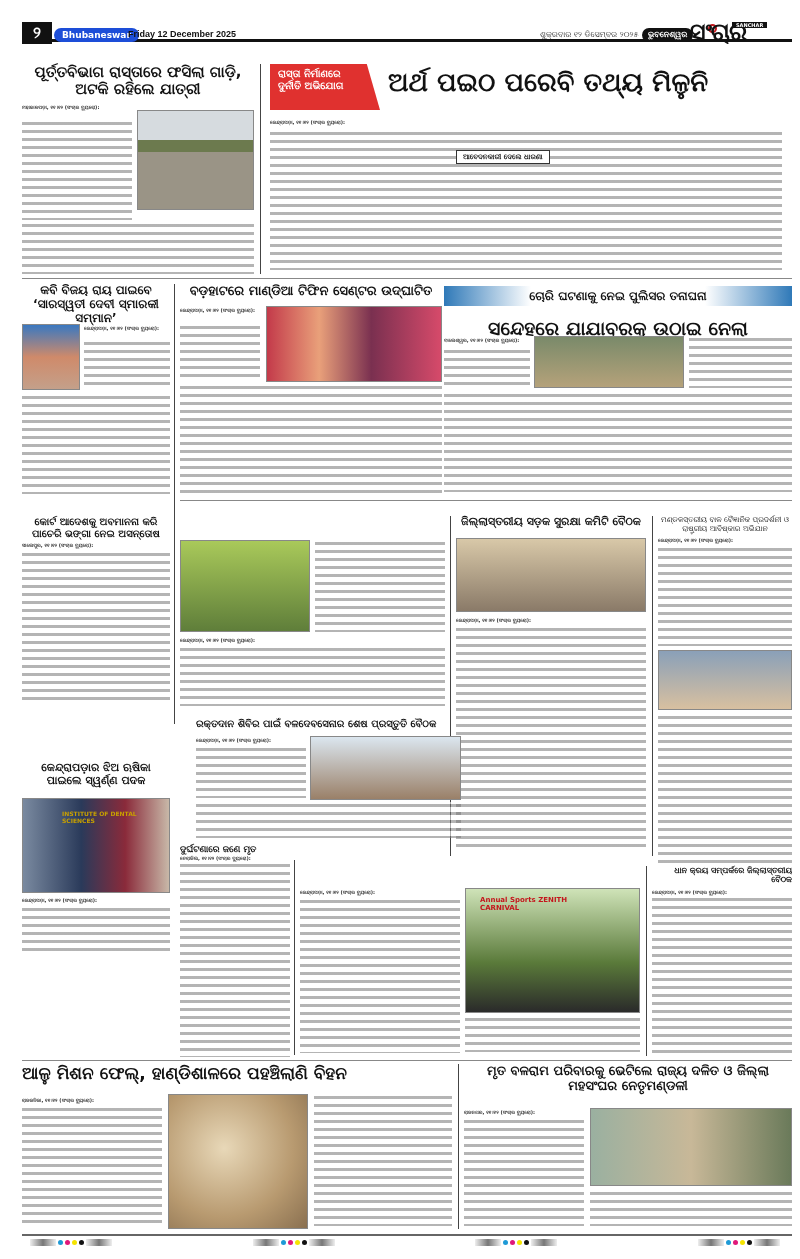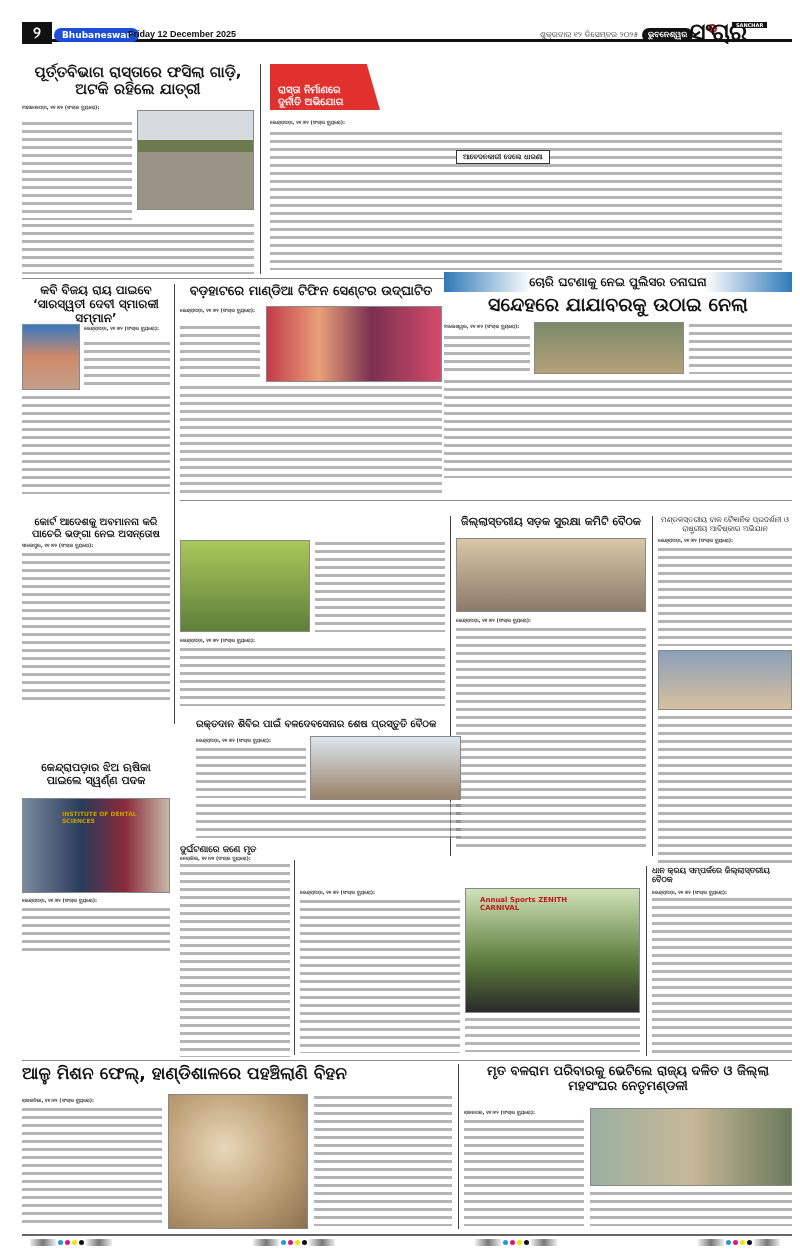--- a/index.html
+++ b/index.html
@@ -13,21 +13,21 @@
   .ocity{left:642px;top:28px;background:#111;color:#fff;border-radius:8px;font:bold 8px "DejaVu Sans",sans-serif;padding:2px 6px}
   .logo{left:690px;top:18px;font:bold 24px "DejaVu Sans",sans-serif;color:#111;letter-spacing:-1px}
   .logo-tag{left:732px;top:22px;background:#111;color:#fff;font:bold 5px "DejaVu Sans",sans-serif;padding:0 4px}
   .logo-dot{left:708px;top:24px;width:9px;height:9px;border:2px solid #c4161c;border-radius:50%}
   .hl{font-family:"DejaVu Sans",sans-serif;font-weight:bold;color:#111;text-align:center;line-height:1.15}
   .txt{font:5px "DejaVu Sans",sans-serif;color:#333;line-height:8px;overflow:hidden}
   .lines{background:repeating-linear-gradient(#fff 0 2px,#777 2px 5px,#fff 5px 8px);opacity:.55}
   .photo{background:linear-gradient(135deg,#9a8f78,#c8c0a8 40%,#6f6a5a);border:1px solid #888}
   .vrule{background:#444;width:1px}
   .hrule{background:#888;height:1px}
-  .redbadge{background:#e0312f;color:#fff;font:bold 10px "DejaVu Sans",sans-serif;padding:20px 16px 4px 8px;clip-path:polygon(0 0,88% 0,100% 100%,0 100%);line-height:12px}
+  .redbadge{background:#e0312f;color:#fff;font:bold 10px "DejaVu Sans",sans-serif;padding:4px 16px 4px 8px;clip-path:polygon(0 0,88% 0,100% 100%,0 100%);line-height:12px}
   .bluebar{background:linear-gradient(90deg,#2f79b8,#fff 25%,#fff 75%,#2f79b8);font:bold 12px "DejaVu Sans",sans-serif;text-align:center;height:20px;line-height:20px}
   .regmarks{left:30px;top:1237px;width:750px;height:10px;display:flex;justify-content:space-between}
   .rm{display:flex;gap:2px;align-items:center}
   .rm .g{width:26px;height:7px;background:linear-gradient(90deg,#eee,#777,#eee)}
   .dot{width:5px;height:5px;border-radius:50%}
 </style>
 </head>
 <body>
 
 <div class="abs masthead"></div>
@@ -44,20 +44,21 @@
   <div class="hl" style="font-size:15px">ପୂର୍ତ୍ତବିଭାଗ ରାସ୍ତାରେ ଫସିଲା ଗାଡ଼ି, ଅଟକି ରହିଲେ ଯାତ୍ରୀ</div>
   <div class="txt" style="margin-top:4px;width:110px;font-weight:bold">ମହାକାଳପଡ଼ା, ୧୧।୧୨ (ସଂଚାର ବ୍ୟୁରୋ):</div>
   <div class="abs lines" style="left:0;top:56px;width:110px;height:100px"></div>
   <div class="abs photo" style="left:115px;top:46px;width:117px;height:100px;background:linear-gradient(#d6dbdf 0 30%,#6c7a4e 30% 42%,#9a9486 42%)"></div>
   <div class="abs lines" style="left:0;top:158px;width:232px;height:52px"></div>
 </div>
 <div class="abs vrule" style="left:260px;top:64px;height:210px"></div>
 
 <div class="abs" style="left:270px;top:64px;width:522px;height:210px">
   <div class="abs redbadge" style="left:0;top:0;width:110px;height:46px;white-space:normal">ରାସ୍ତା ନିର୍ମାଣରେ ଦୁର୍ନୀତି ଅଭିଯୋଗ</div>
+  <div class="abs hl" style="left:118px;top:4px;font-size:26px;text-align:left">ଅର୍ଥ ପଇଠ ପରେବି ତଥ୍ୟ ମିଳୁନି</div>
   <div class="abs txt" style="left:0;top:54px;width:100px;font-weight:bold">କେନ୍ଦ୍ରାପଡ଼ା, ୧୧।୧୨ (ସଂଚାର ବ୍ୟୁରୋ):</div>
   <div class="abs lines" style="left:0;top:66px;width:512px;height:140px"></div>
   <div class="abs" style="left:186px;top:86px;background:#fff;border:1px solid #333;font:bold 7px 'DejaVu Sans',sans-serif;padding:2px 6px">ଆବେଦନକାରୀ ଦେଲେ ଧାରଣା</div>
 </div>
 <div class="abs hrule" style="left:22px;top:278px;width:770px"></div>
 
 <div class="abs" style="left:22px;top:284px;width:148px;height:210px">
   <div class="hl" style="font-size:12px">କବି ବିଜୟ ରାୟ ପାଇବେ ‘ସାରସ୍ୱତୀ ଦେବୀ ସ୍ମାରକୀ ସମ୍ମାନ’</div>
   <div class="abs photo" style="left:0;top:40px;width:58px;height:66px;background:linear-gradient(#3a78c0,#cf8a6a 50%,#c4a08a)"></div>
   <div class="abs txt" style="left:62px;top:40px;width:86px;font-weight:bold">କେନ୍ଦ୍ରାପଡ଼ା, ୧୧।୧୨ (ସଂଚାର ବ୍ୟୁରୋ):</div>
@@ -67,23 +68,23 @@
 <div class="abs vrule" style="left:174px;top:284px;height:440px"></div>
 
 <div class="abs" style="left:180px;top:284px;width:262px;height:210px">
   <div class="hl" style="font-size:13px;text-align:center">ବଡ଼ହାଟରେ ମାଣ୍ଡିଆ ଟିଫିନ ସେଣ୍ଟର ଉଦ୍‌ଘାଟିତ</div>
   <div class="abs txt" style="left:0;top:22px;width:80px;font-weight:bold">କେନ୍ଦ୍ରାପଡ଼ା, ୧୧।୧୨ (ସଂଚାର ବ୍ୟୁରୋ):</div>
   <div class="abs lines" style="left:0;top:40px;width:80px;height:56px"></div>
   <div class="abs photo" style="left:86px;top:22px;width:176px;height:76px;background:linear-gradient(90deg,#c33a4a,#e9a07a 30%,#7a3050 60%,#d64a6a)"></div>
   <div class="abs lines" style="left:0;top:100px;width:262px;height:110px"></div>
 </div>
 
-<div class="abs" style="left:444px;top:272px;width:348px;height:215px">
+<div class="abs" style="left:444px;top:286px;width:348px;height:215px">
   <div class="bluebar">ଚୋରି ଘଟଣାକୁ ନେଇ ପୁଲିସର ତନାଘନା</div>
-  <div class="hl" style="font-size:19px;margin-top:2px">ସନ୍ଦେହରେ ଯାଯାବରକୁ ଉଠାଇ ନେଲା</div>
+  <div class="hl" style="font-size:19px;margin-top:12px">ସନ୍ଦେହରେ ଯାଯାବରକୁ ଉଠାଇ ନେଲା</div>
   <div class="abs txt" style="left:0;top:50px;width:86px;font-weight:bold">ବାଲେଶ୍ୱର, ୧୧।୧୨ (ସଂଚାର ବ୍ୟୁରୋ):</div>
   <div class="abs lines" style="left:0;top:62px;width:86px;height:40px"></div>
   <div class="abs photo" style="left:90px;top:50px;width:150px;height:52px;background:linear-gradient(#7a8a6a,#b5a27a)"></div>
   <div class="abs lines" style="left:245px;top:50px;width:103px;height:52px"></div>
   <div class="abs lines" style="left:0;top:106px;width:348px;height:100px"></div>
 </div>
 <div class="abs hrule" style="left:180px;top:500px;width:612px"></div>
 
 <div class="abs" style="left:22px;top:516px;width:148px;height:210px">
   <div class="hl" style="font-size:10px">କୋର୍ଟ ଆଦେଶକୁ ଅବମାନନା କରି ପାଚେରି ଭଙ୍ଗା ନେଇ ଅସନ୍ତୋଷ</div>
@@ -141,21 +142,21 @@
 <div class="abs" style="left:300px;top:866px;width:340px;height:190px">
   <div class="abs txt" style="left:0;top:22px;width:80px;font-weight:bold">କେନ୍ଦ୍ରାପଡ଼ା, ୧୧।୧୨ (ସଂଚାର ବ୍ୟୁରୋ):</div>
   <div class="abs lines" style="left:0;top:32px;width:160px;height:155px"></div>
   <div class="abs photo" style="left:165px;top:22px;width:175px;height:125px;background:linear-gradient(#cfe3b8,#5a7a3a 60%,#2a2a2a)"></div>
   <div class="abs" style="left:180px;top:30px;width:120px;font:bold 7px 'DejaVu Sans',sans-serif;color:#c4161c">Annual Sports ZENITH CARNIVAL</div>
   <div class="abs lines" style="left:165px;top:150px;width:175px;height:36px"></div>
 </div>
 <div class="abs vrule" style="left:646px;top:866px;height:190px"></div>
 
 <div class="abs" style="left:652px;top:866px;width:140px;height:190px">
-  <div class="hl" style="font-size:8px;text-align:left">ଧାନ କ୍ରୟ ସମ୍ପର୍କରେ ଜିଲ୍ଲାସ୍ତରୀୟ ବୈଠକ</div>
+  <div class="hl" style="font-size:8px;text-align:right">ଧାନ କ୍ରୟ ସମ୍ପର୍କରେ ଜିଲ୍ଲାସ୍ତରୀୟ ବୈଠକ</div>
   <div class="txt" style="margin-top:4px;font-weight:bold">କେନ୍ଦ୍ରାପଡ଼ା, ୧୧।୧୨ (ସଂଚାର ବ୍ୟୁରୋ):</div>
   <div class="lines" style="height:160px"></div>
 </div>
 <div class="abs hrule" style="left:22px;top:1060px;width:770px"></div>
 
 <div class="abs" style="left:22px;top:1064px;width:430px;height:165px">
   <div class="hl" style="font-size:17px;text-align:left">ଆଳୁ ମିଶନ ଫେଲ୍, ହାଣ୍ଡିଶାଳରେ ପହଞ୍ଚିଲାଣି ବିହନ</div>
   <div class="abs txt" style="left:0;top:32px;width:140px;font-weight:bold">ରାଜକନିକା, ୧୧।୧୨ (ସଂଚାର ବ୍ୟୁରୋ):</div>
   <div class="abs lines" style="left:0;top:42px;width:140px;height:120px"></div>
   <div class="abs photo" style="left:146px;top:30px;width:140px;height:135px;background:radial-gradient(circle at 40% 40%,#e8d8b8,#b89a70 60%,#8a7050)"></div>

